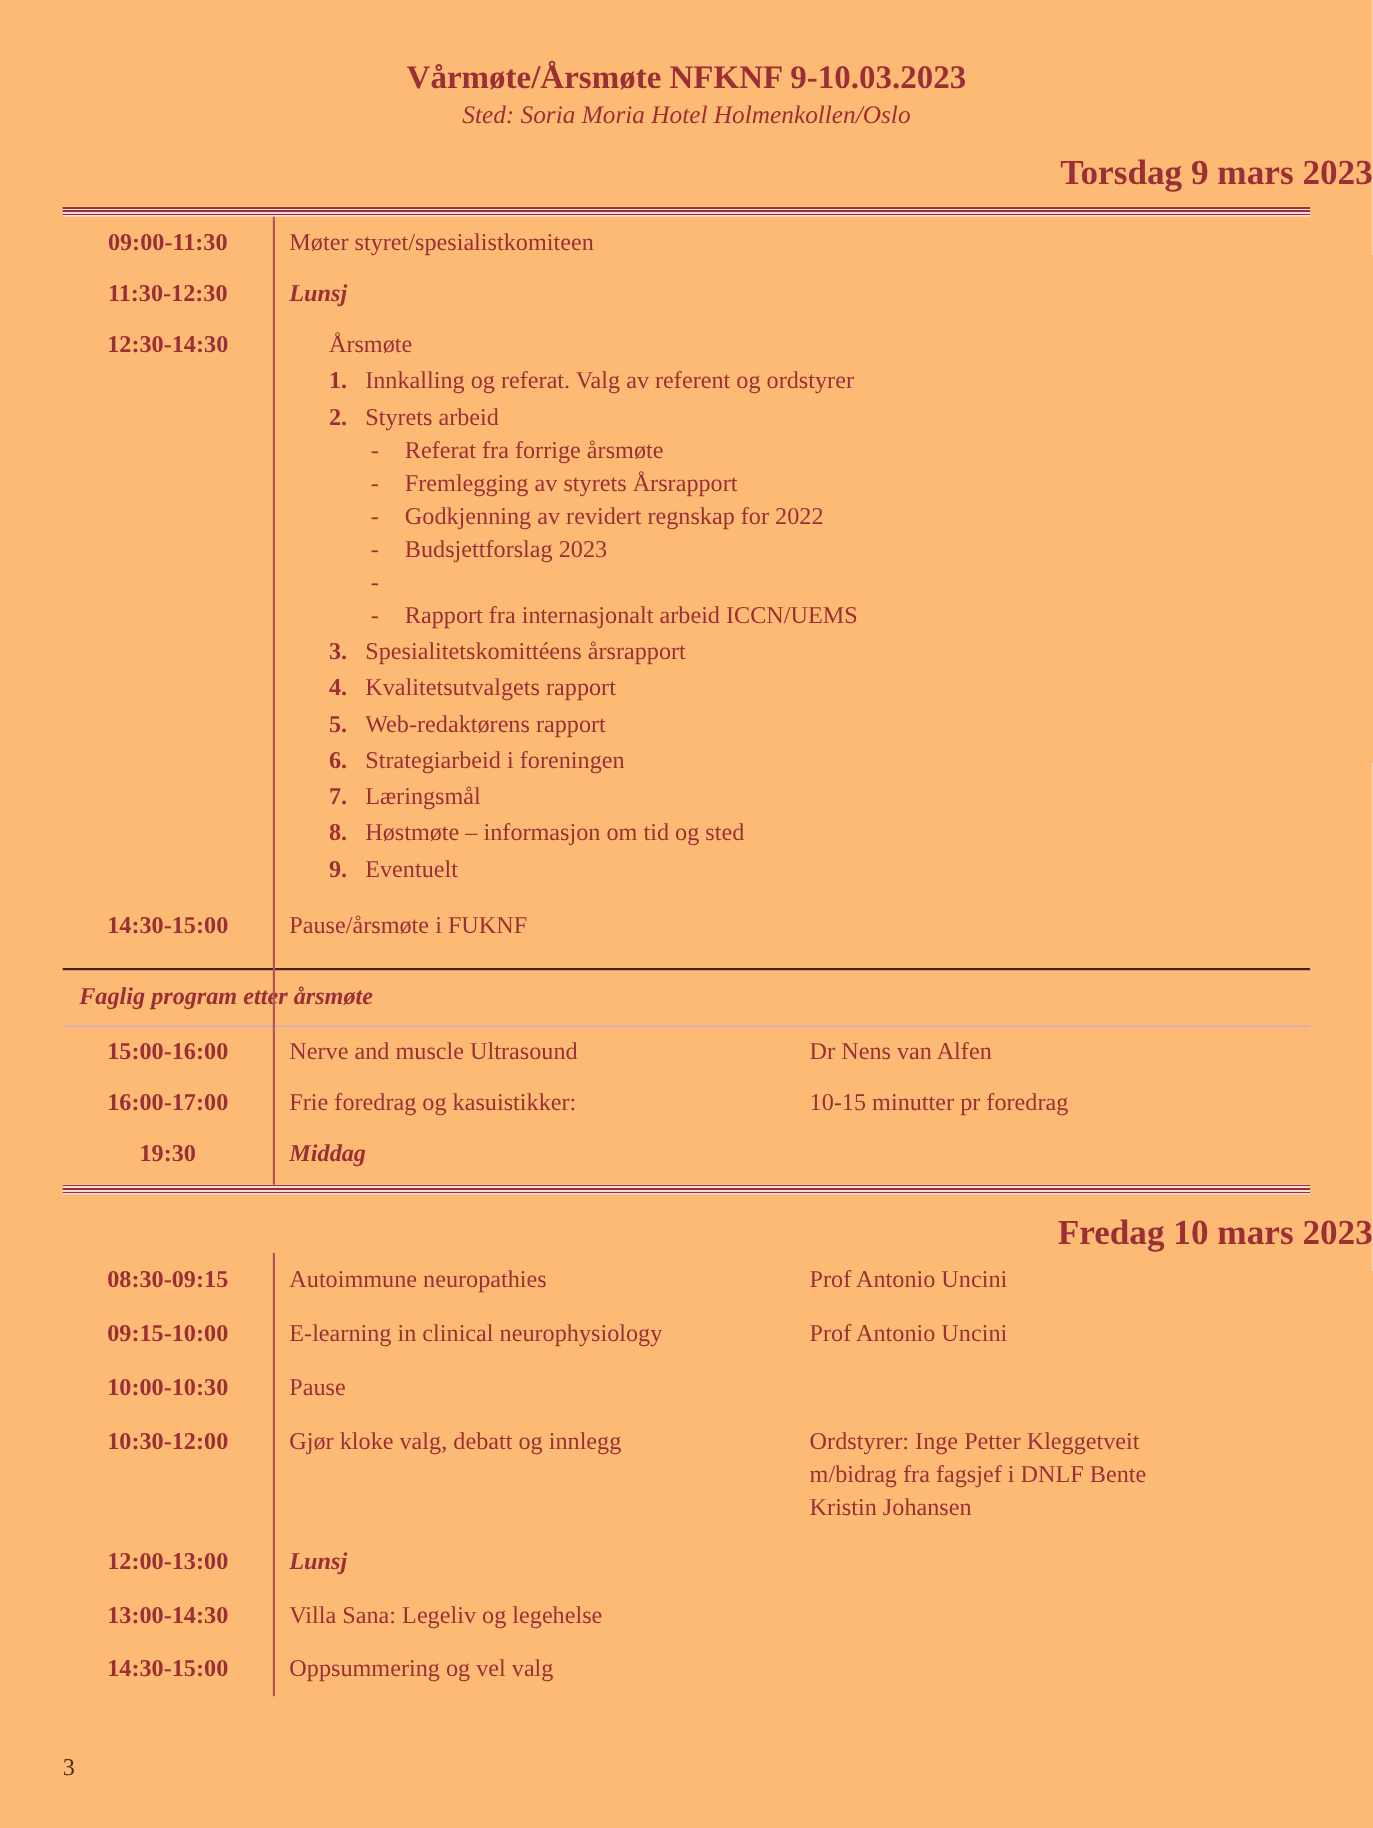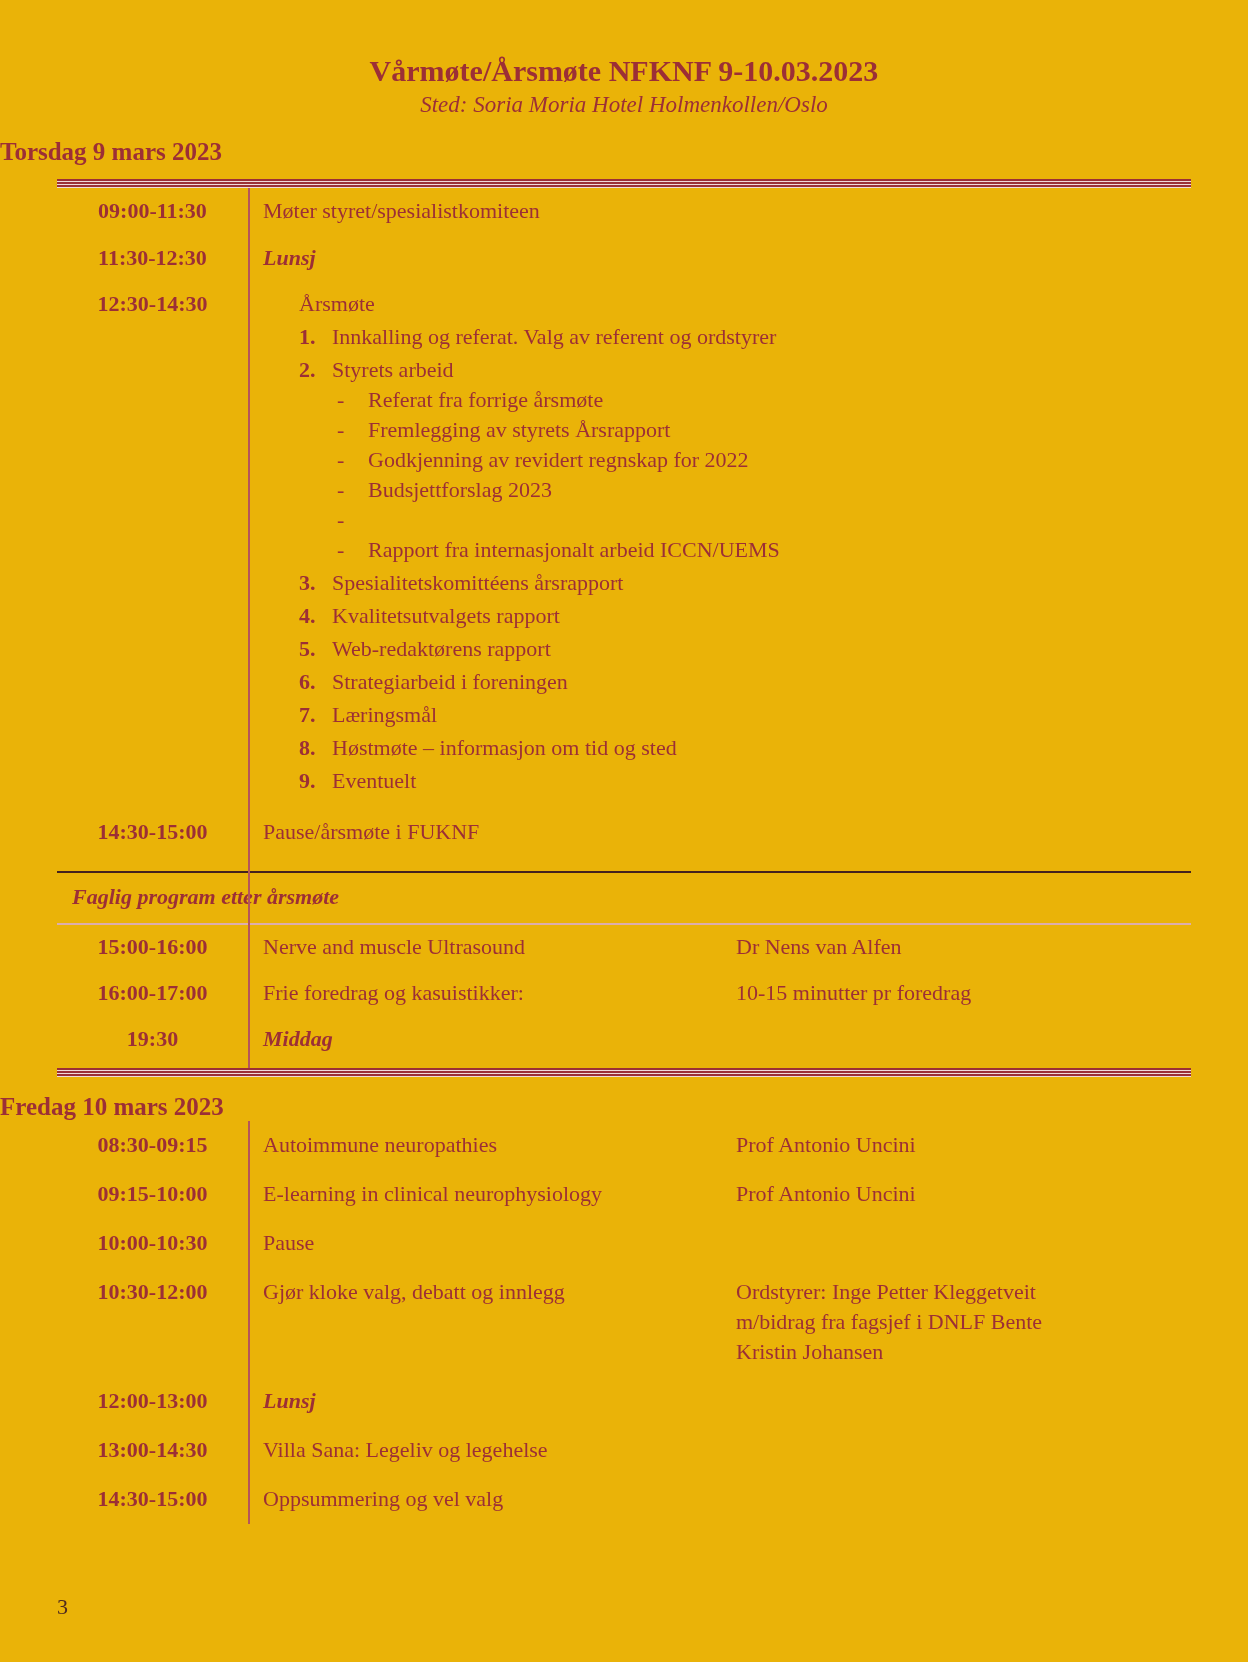--- a/index.html
+++ b/index.html
@@ -1,23 +1,23 @@
 <!DOCTYPE html>
 <html><head>
 <meta charset="utf-8">
 <style>
   html,body{margin:0;padding:0;background:#fff;}
   .page{
     width:1248px;height:1662px;position:relative;overflow:hidden;
-    background:#eab308;color:#9c2f36;
+    background:#fdba74;color:#9c2f36;
     font-family:"Liberation Serif","DejaVu Serif",serif;
   }
   .title{padding-top:54px;text-align:center;font-size:30px;font-weight:bold;}
   .subtitle{text-align:center;font-size:23px;font-style:italic;margin-top:4px;}
-  .day-heading{text-align:left;font-size:25px;font-weight:bold;margin-top:20px;}
+  .day-heading{text-align:right;font-size:32px;font-weight:bold;margin-top:20px;}
   .day-heading.second{margin-top:16px;}
   .table{margin:0 57px;}
   .thick-rule{
     height:9px;margin-top:13px;
     background:repeating-linear-gradient(180deg,#9c2f36 0 1.6px,#f0dada 1.6px 3.1px);
   }
   .thick-rule.bottom{margin-top:0;}
   .rows{position:relative;}
   .vdiv{position:absolute;left:191px;top:0;bottom:0;width:1.6px;background:#b5565b;}
   .r{display:flex;font-size:22px;line-height:30px;padding:8px 0 9px;}

